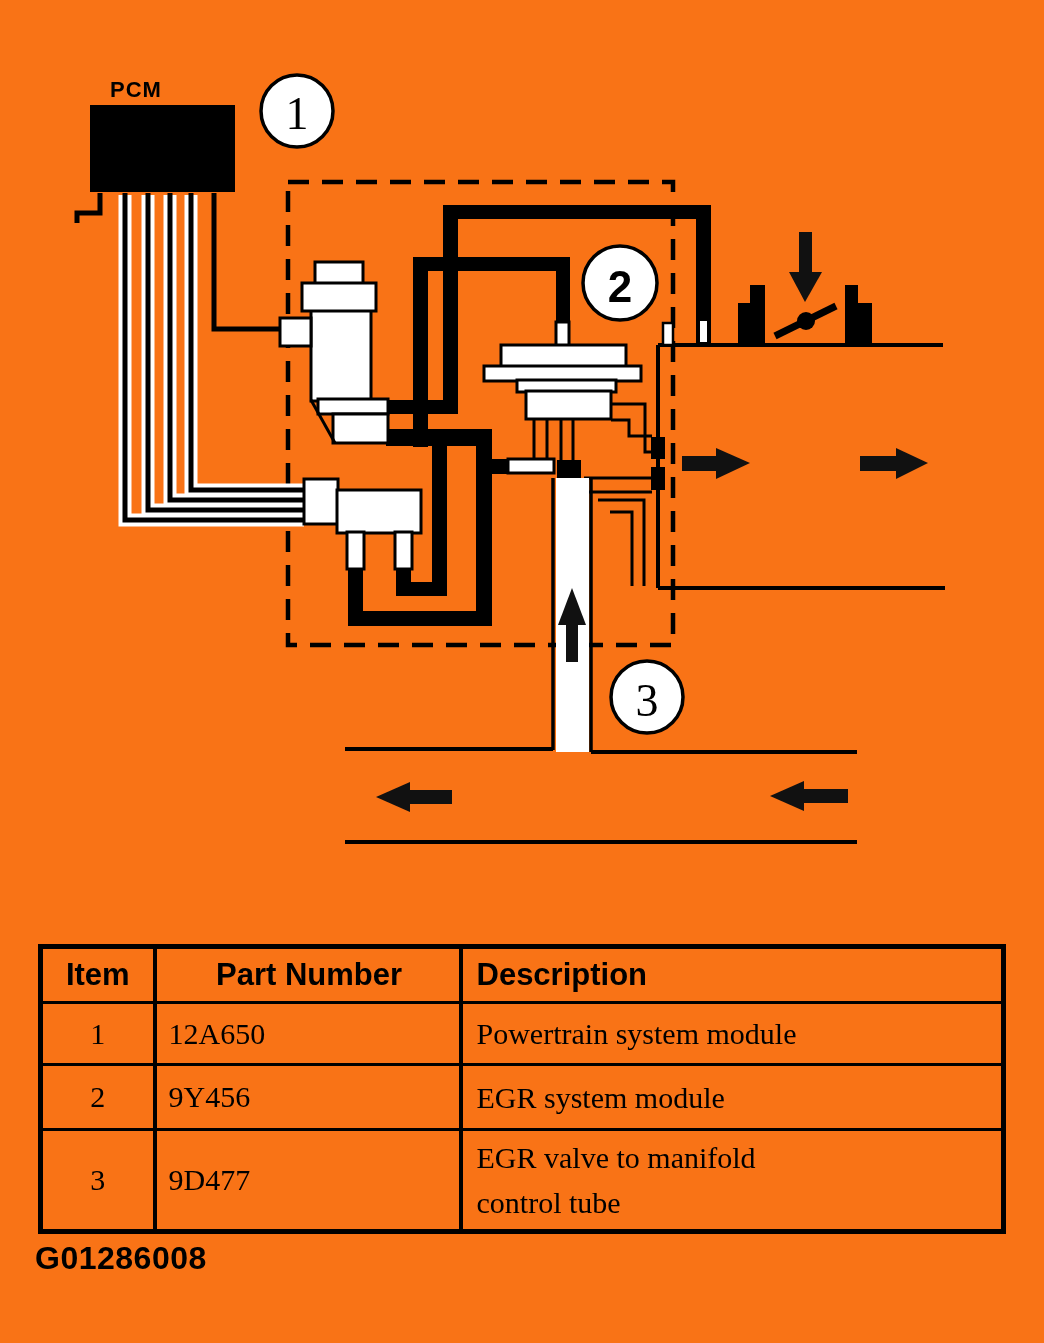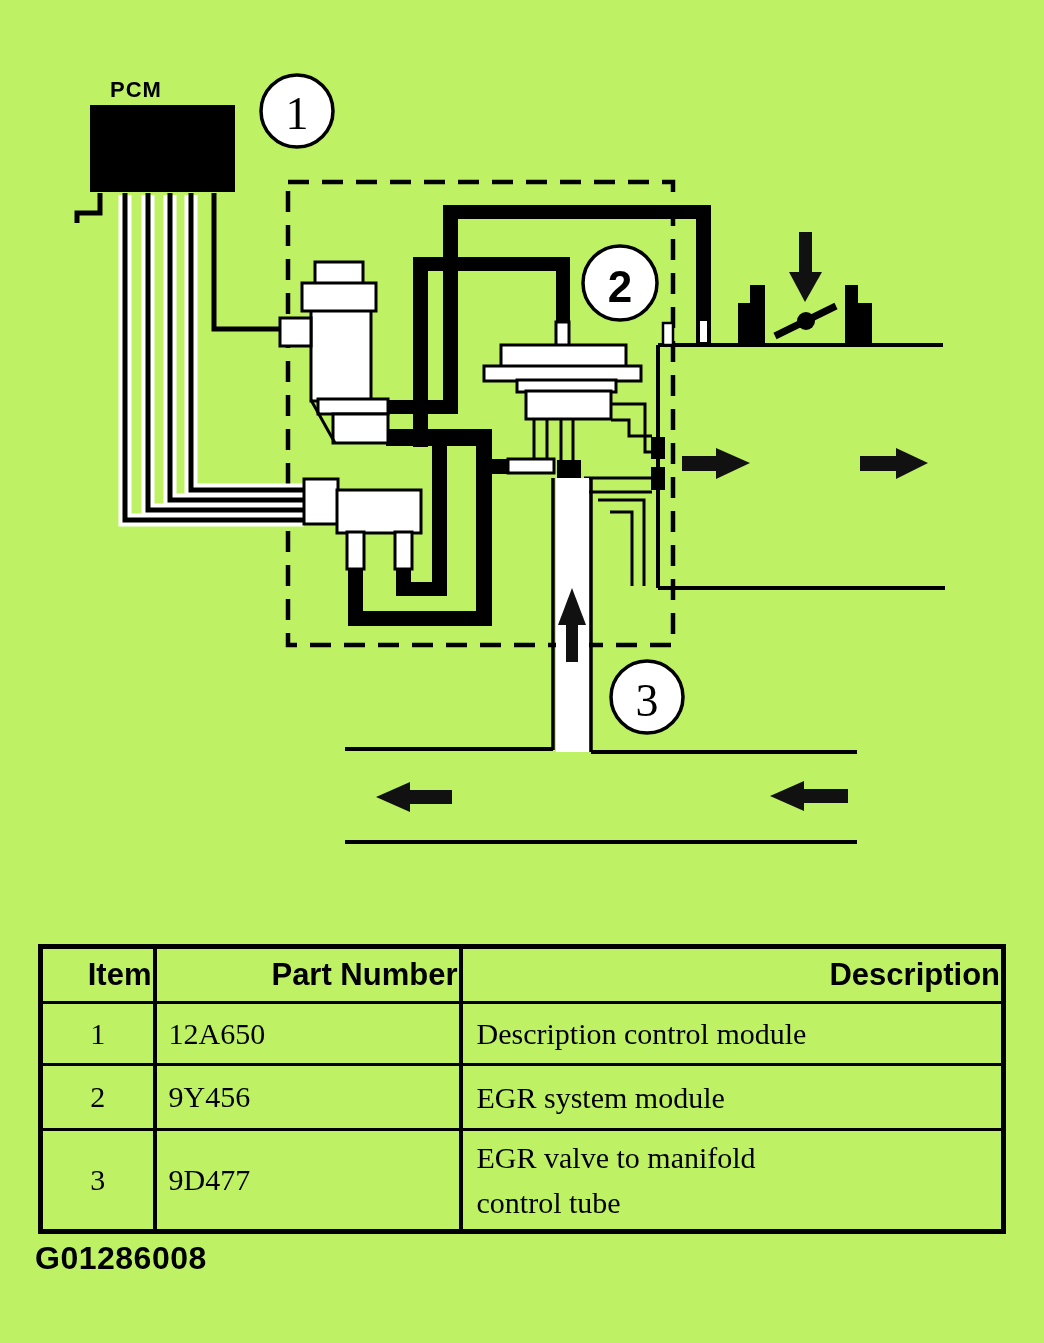--- a/index.html
+++ b/index.html
@@ -1,28 +1,28 @@
 <!DOCTYPE html>
 <html><head>
 <meta charset="utf-8">
 <style>
   html,body{margin:0;padding:0;background:#ffffff;}
   .page{
-    position:relative;width:1044px;height:1343px;background:#bef264;
+    position:relative;width:1044px;height:1343px;background:#f97316;
     font-family:"Liberation Serif", serif;color:#000;overflow:hidden;
   }
   .diagram{position:absolute;left:0;top:0;width:1044px;height:900px;}
   
   .parts-table{
     position:absolute;left:38px;top:944px;width:968px;
     border-collapse:collapse;table-layout:fixed;
   }
   .parts-table td{border:4px solid #000;vertical-align:middle;overflow:hidden;}
   .parts-table tr td{border-width:3px 4px;}
-  .parts-table tr:first-child td{border-top-width:5px;text-align:right;}
+  .parts-table tr:first-child td{border-top-width:5px;}
   .parts-table tr:last-child td{border-bottom-width:5px;}
   .parts-table td:first-child{border-left-width:5px;}
   .parts-table td:last-child{border-right-width:5px;}
   .hdr{
     font-family:"Liberation Sans", sans-serif;font-weight:bold;font-size:31px;
     height:50px;
   }
   .c-item{text-align:center;width:110px;}
   .c-part{width:302px;padding-left:12px;}
   .hdr.c-part{text-align:center;padding-left:4px;}
@@ -205,21 +205,21 @@
     <tbody>
         <tr>
       <td class="hdr c-item">Item</td>
       <td class="hdr c-part">Part Number</td>
       <td class="hdr c-desc">Description</td>
     </tr>
     <tr class="row-1">
       <td class="body-cell c-item">1</td>
       <td class="body-cell c-part">12A650</td>
       <td class="body-cell c-desc">
-        <span class="desc-line">Description control module</span>
+        <span class="desc-line">Powertrain system module</span>
       </td>
     </tr>
     <tr class="row-2">
       <td class="body-cell c-item">2</td>
       <td class="body-cell c-part">9Y456</td>
       <td class="body-cell c-desc">
         <span class="desc-line">EGR system module</span>
       </td>
     </tr>
     <tr class="row-3">

